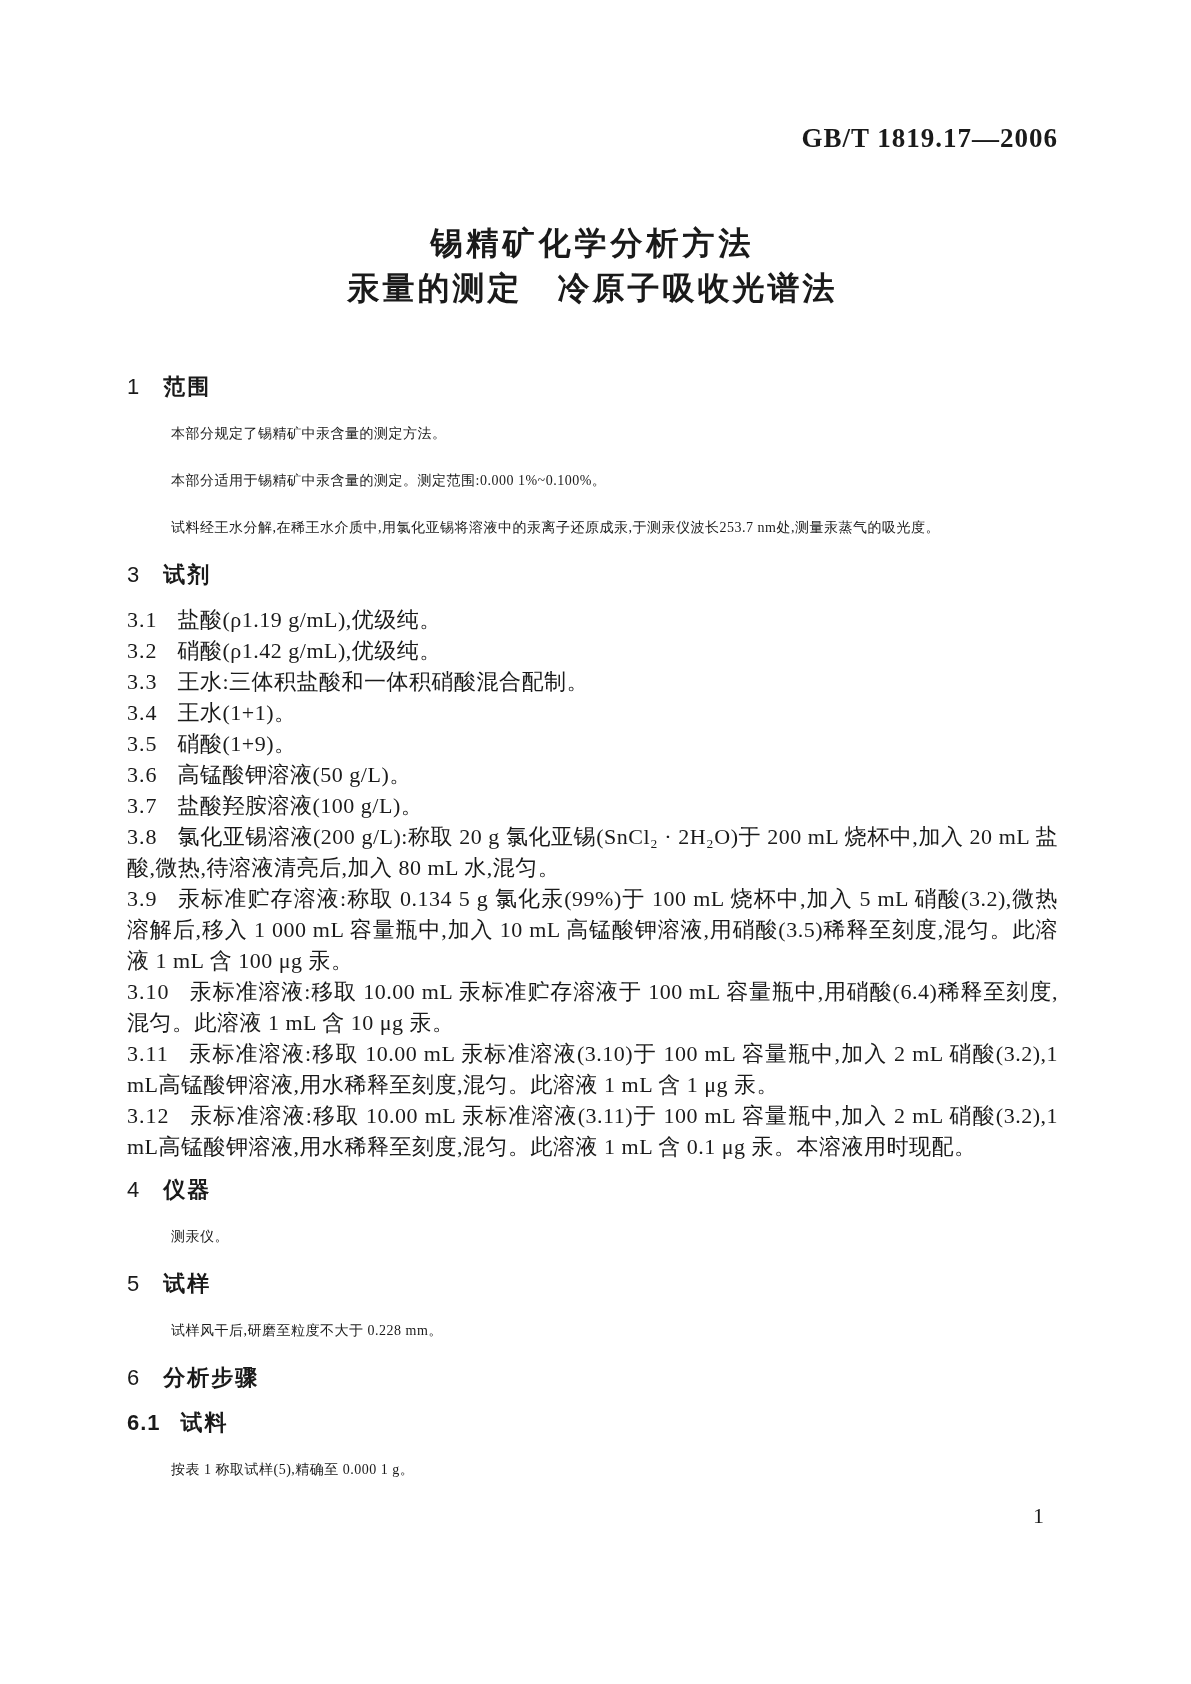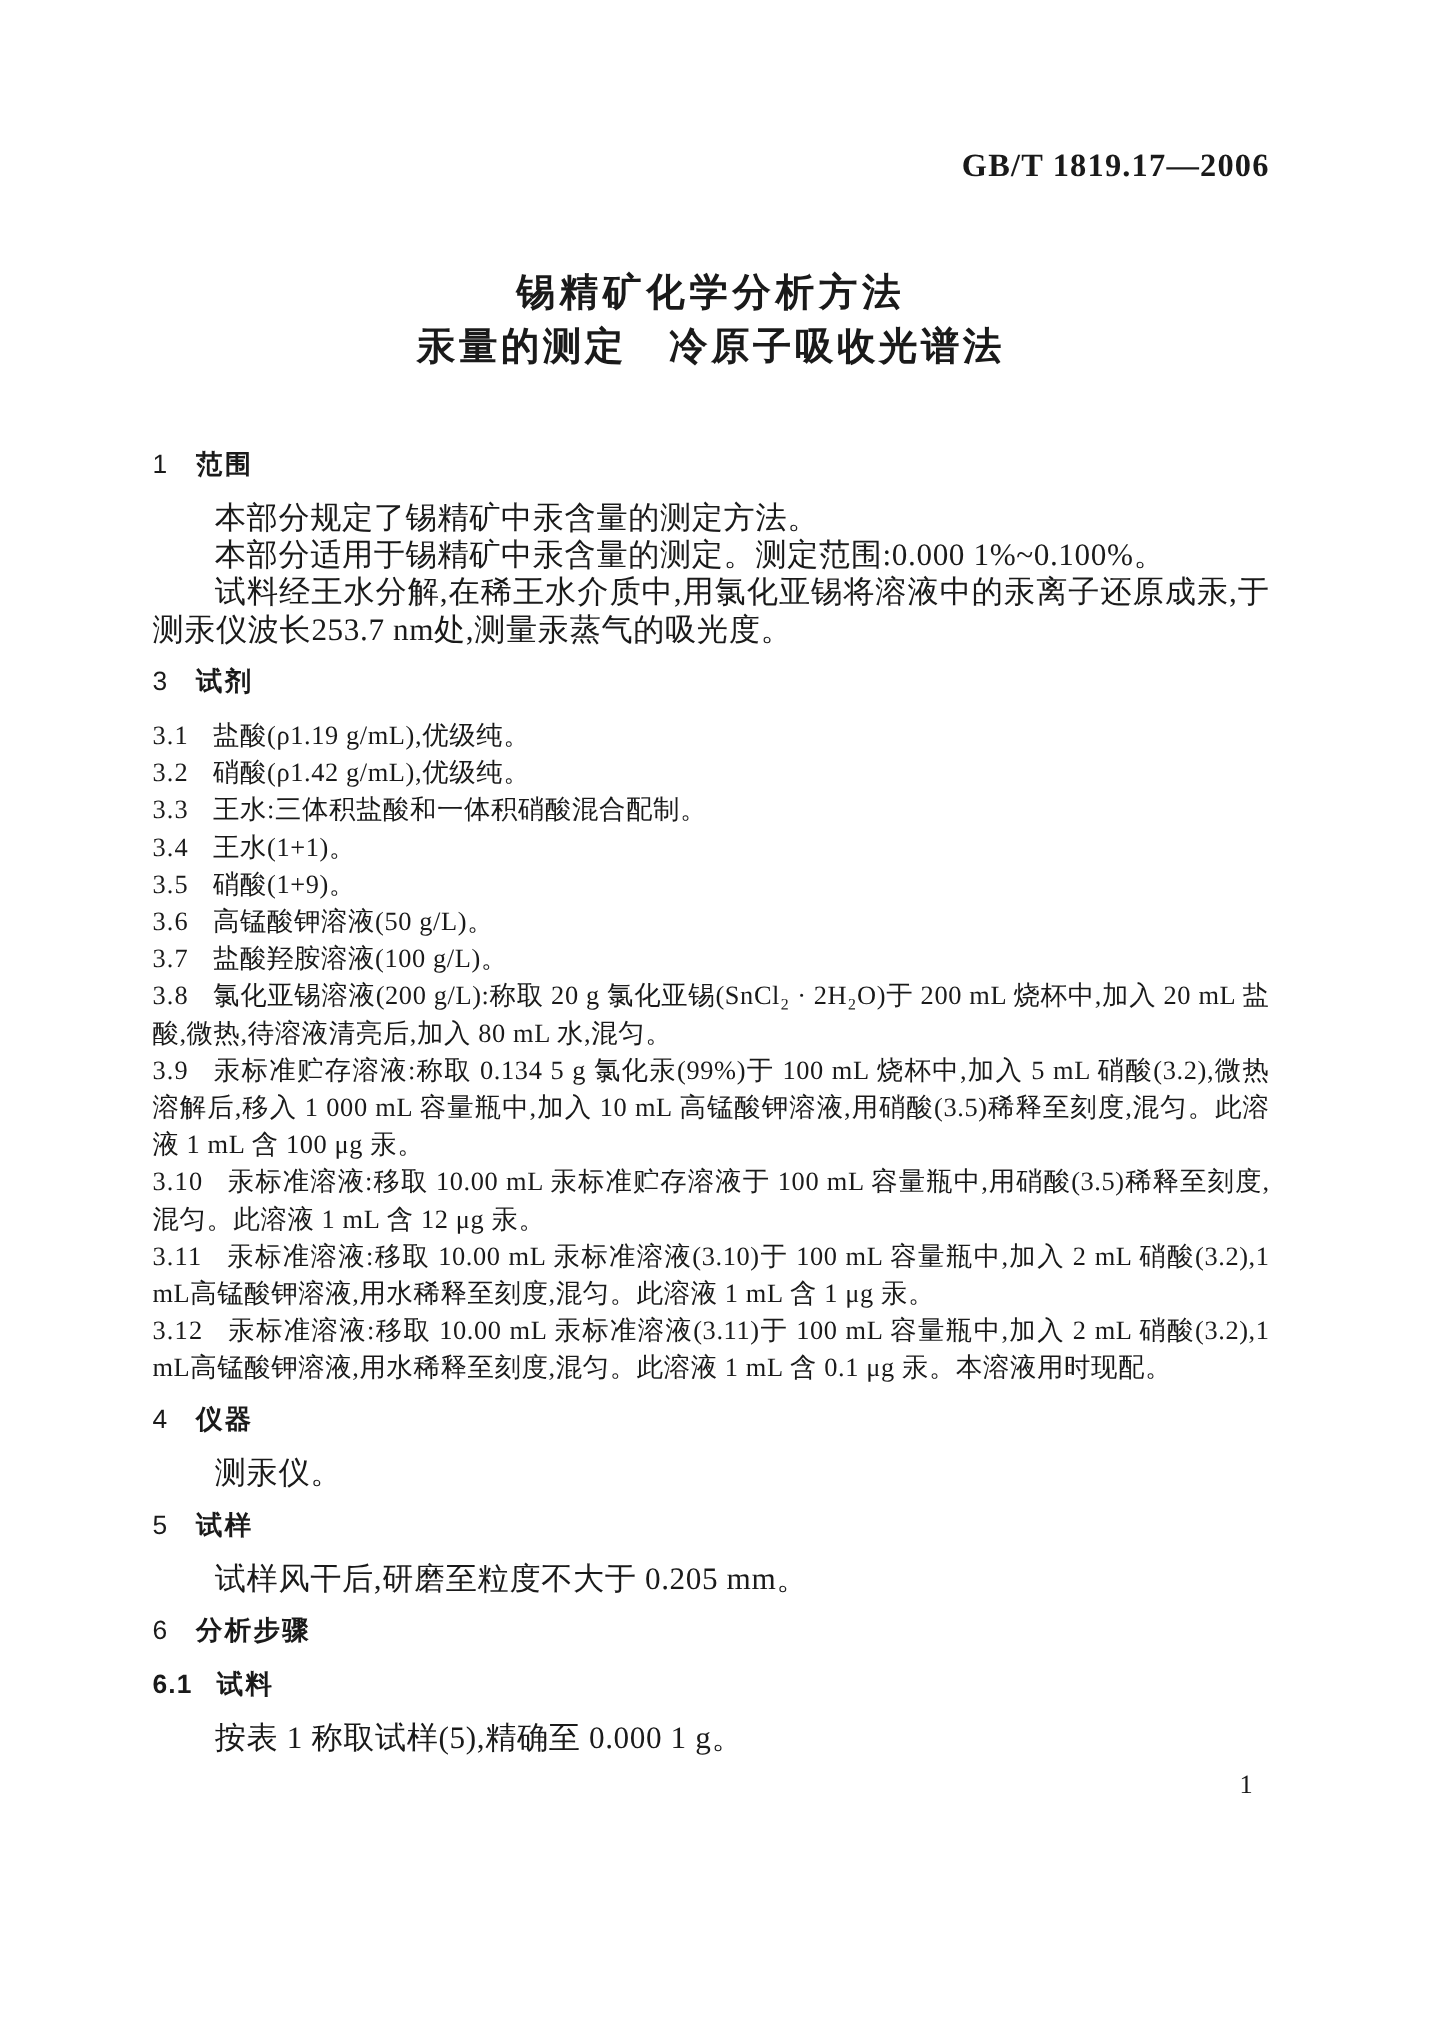--- a/index.html
+++ b/index.html
@@ -60,22 +60,22 @@
     display: inline-block;
     margin-right: 24px;
     font-family: "Liberation Sans", "DejaVu Sans", sans-serif;
   }
   .sec-h .stitle {
     font-weight: bold;
     letter-spacing: 2px;
   }
   .sec-first { margin-top: 62px; }
   p.para {
-    margin: 0;
-    font-size: 26px;
+    margin: 16px;
+    font-size: 14px;
     line-height: 31px;
     text-indent: 2em;
     text-align: justify;
     letter-spacing: 0.5px;
   }
   p.item {
     margin: 0;
     font-size: 22px;
     line-height: 31px;
     text-align: justify;
@@ -129,33 +129,33 @@
       <h2 class="sec-h"><span class="snum">3</span><span class="stitle">试剂</span></h2>
       <p class="item"><span class="inum">3.1</span><span>盐酸(ρ1.19 g/mL),优级纯。</span></p>
       <p class="item"><span class="inum">3.2</span><span>硝酸(ρ1.42 g/mL),优级纯。</span></p>
       <p class="item"><span class="inum">3.3</span><span>王水:三体积盐酸和一体积硝酸混合配制。</span></p>
       <p class="item"><span class="inum">3.4</span><span>王水(1+1)。</span></p>
       <p class="item"><span class="inum">3.5</span><span>硝酸(1+9)。</span></p>
       <p class="item"><span class="inum">3.6</span><span>高锰酸钾溶液(50 g/L)。</span></p>
       <p class="item"><span class="inum">3.7</span><span>盐酸羟胺溶液(100 g/L)。</span></p>
       <p class="item"><span class="inum">3.8</span><span>氯化亚锡溶液(200 g/L):称取 20 g 氯化亚锡(SnCl₂ · 2H₂O)于 200 mL 烧杯中,加入 20 mL 盐酸,微热,待溶液清亮后,加入 80 mL 水,混匀。</span></p>
       <p class="item"><span class="inum">3.9</span><span>汞标准贮存溶液:称取 0.134 5 g 氯化汞(99%)于 100 mL 烧杯中,加入 5 mL 硝酸(3.2),微热溶解后,移入 1 000 mL 容量瓶中,加入 10 mL 高锰酸钾溶液,用硝酸(3.5)稀释至刻度,混匀。此溶液 1 mL 含 100 μg 汞。</span></p>
-      <p class="item"><span class="inum">3.10</span><span>汞标准溶液:移取 10.00 mL 汞标准贮存溶液于 100 mL 容量瓶中,用硝酸(3.5)稀释至刻度,混匀。此溶液 1 mL 含 12 μg 汞。</span></p>
+      <p class="item"><span class="inum">3.10</span><span>汞标准溶液:移取 10.00 mL 汞标准贮存溶液于 100 mL 容量瓶中,用硝酸(6.4)稀释至刻度,混匀。此溶液 1 mL 含 10 μg 汞。</span></p>
       <p class="item"><span class="inum">3.11</span><span>汞标准溶液:移取 10.00 mL 汞标准溶液(3.10)于 100 mL 容量瓶中,加入 2 mL 硝酸(3.2),1 mL高锰酸钾溶液,用水稀释至刻度,混匀。此溶液 1 mL 含 1 μg 汞。</span></p>
       <p class="item"><span class="inum">3.12</span><span>汞标准溶液:移取 10.00 mL 汞标准溶液(3.11)于 100 mL 容量瓶中,加入 2 mL 硝酸(3.2),1 mL高锰酸钾溶液,用水稀释至刻度,混匀。此溶液 1 mL 含 0.1 μg 汞。本溶液用时现配。</span></p>
     </section>
 
     <section>
       <h2 class="sec-h"><span class="snum">4</span><span class="stitle">仪器</span></h2>
       <p class="para">测汞仪。</p>
     </section>
 
     <section>
       <h2 class="sec-h"><span class="snum">5</span><span class="stitle">试样</span></h2>
-      <p class="para">试样风干后,研磨至粒度不大于 0.205 mm。</p>
+      <p class="para">试样风干后,研磨至粒度不大于 0.228 mm。</p>
     </section>
 
     <section>
       <h2 class="sec-h"><span class="snum">6</span><span class="stitle">分析步骤</span></h2>
       <h3 class="sub-h"><span class="snum">6.1</span><span class="stitle">试料</span></h3>
       <p class="para">按表 1 称取试样(5),精确至 0.000 1 g。</p>
     </section>
 
     <div class="page-number">1</div>
 

